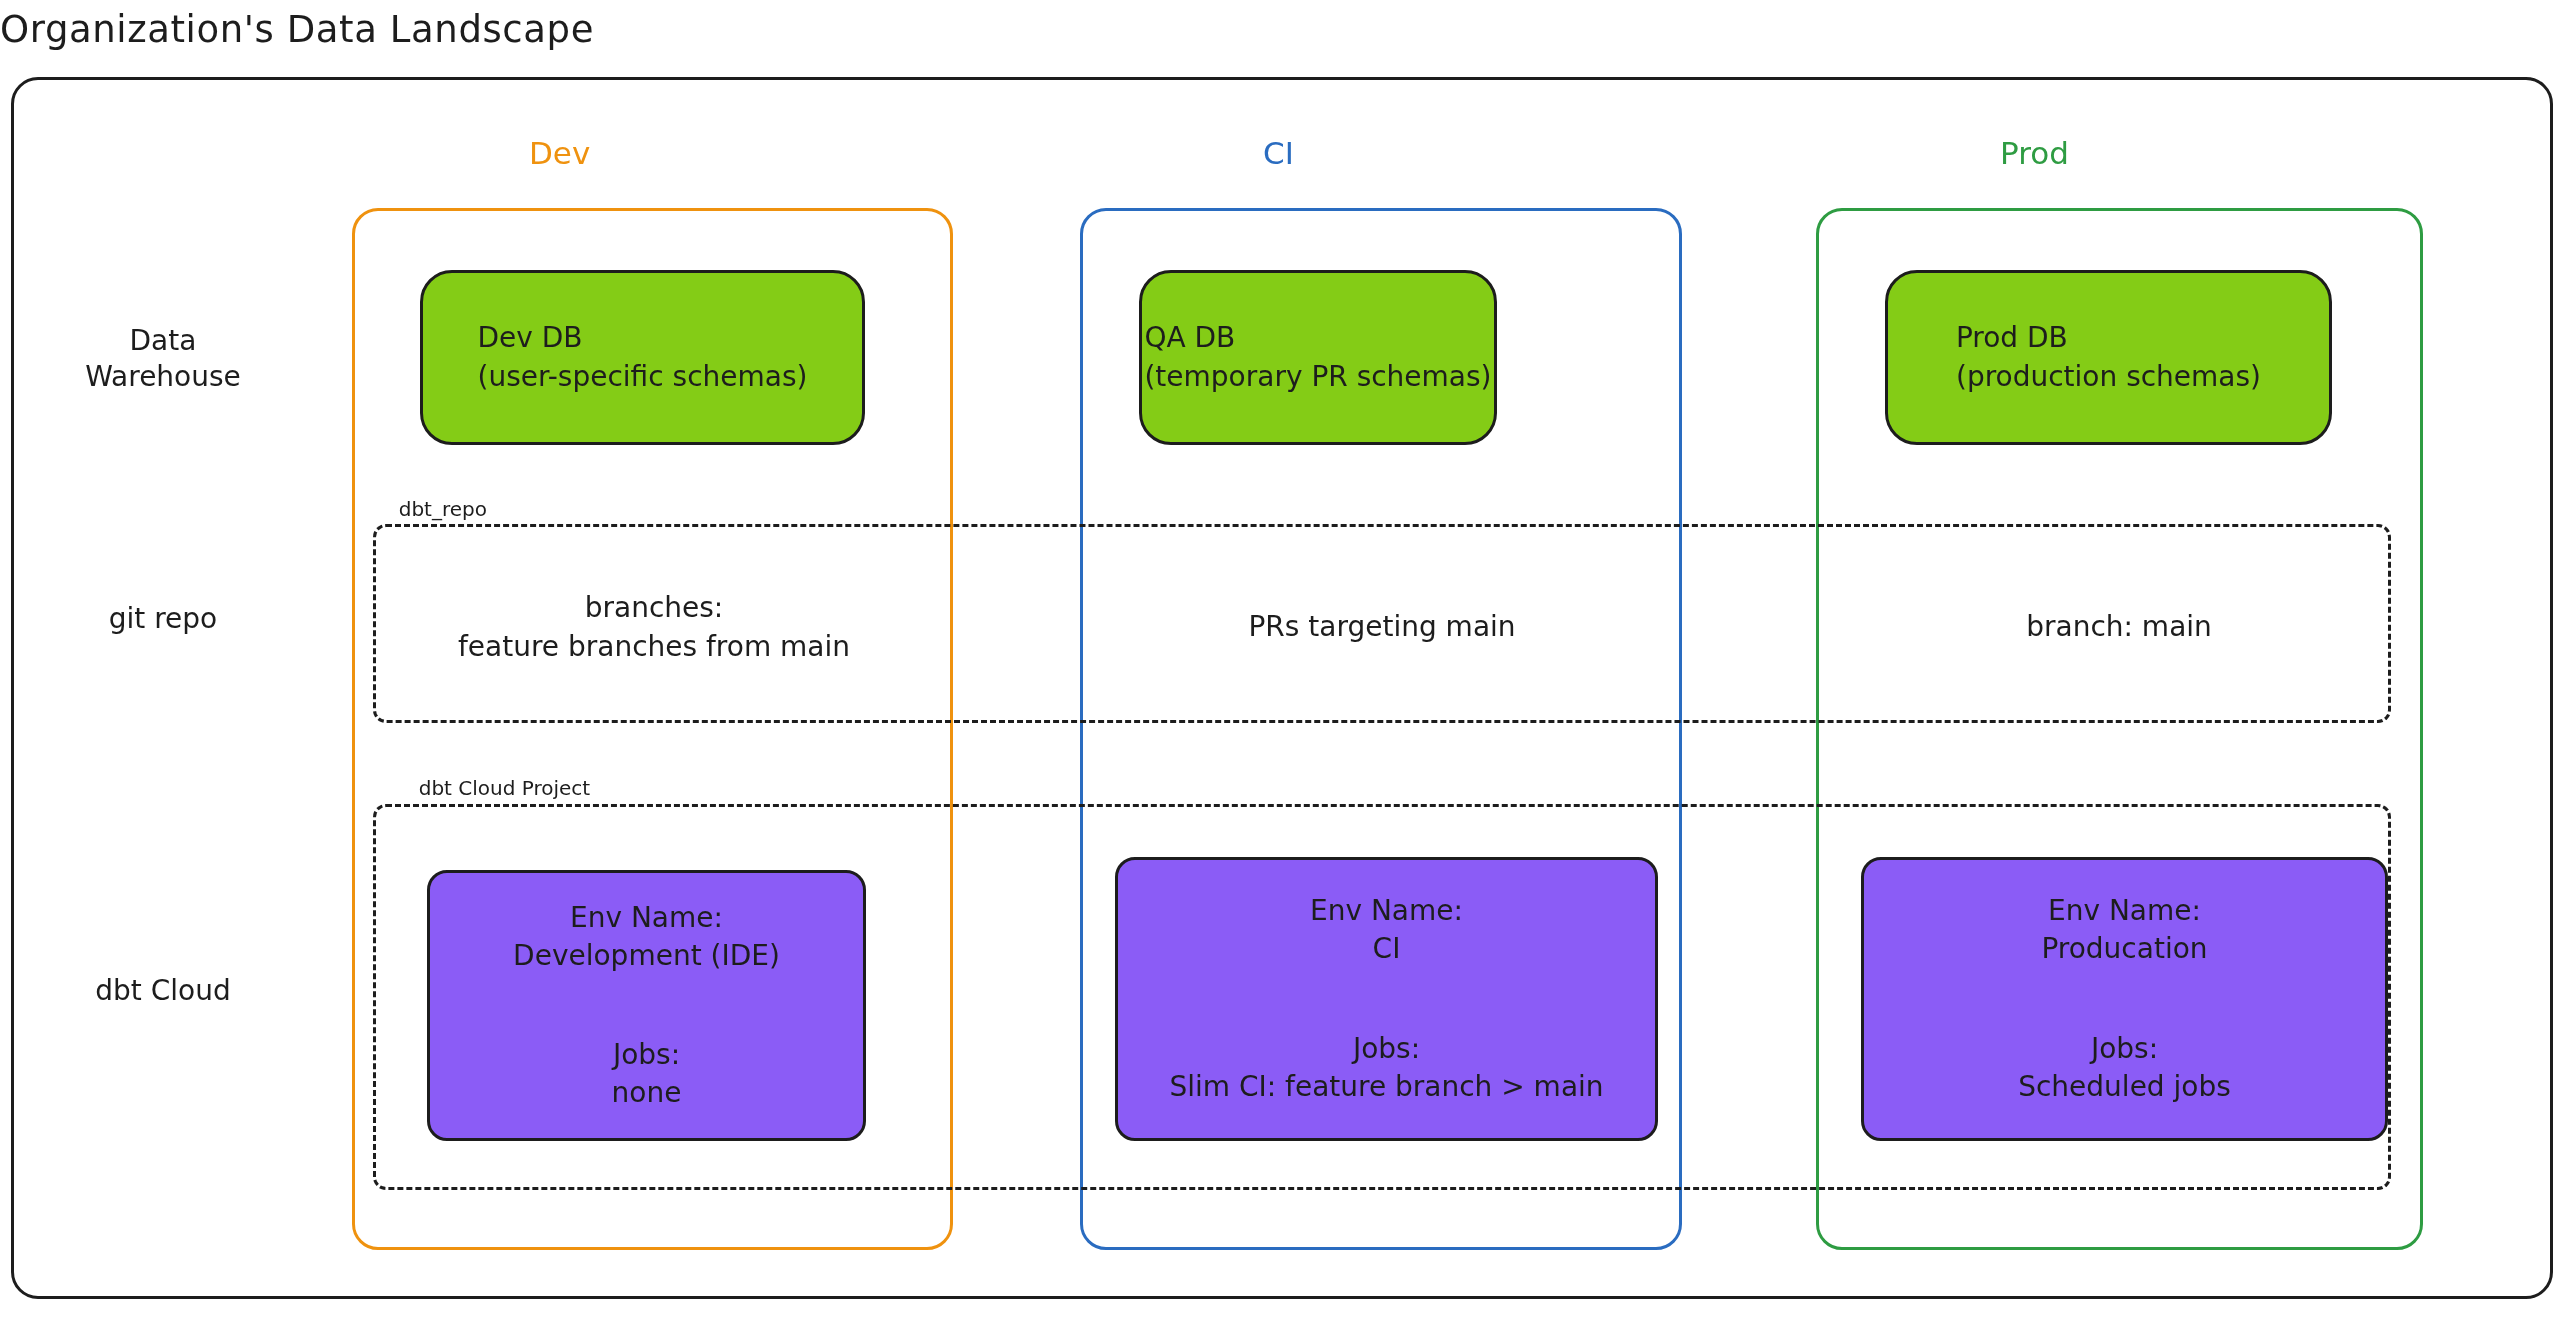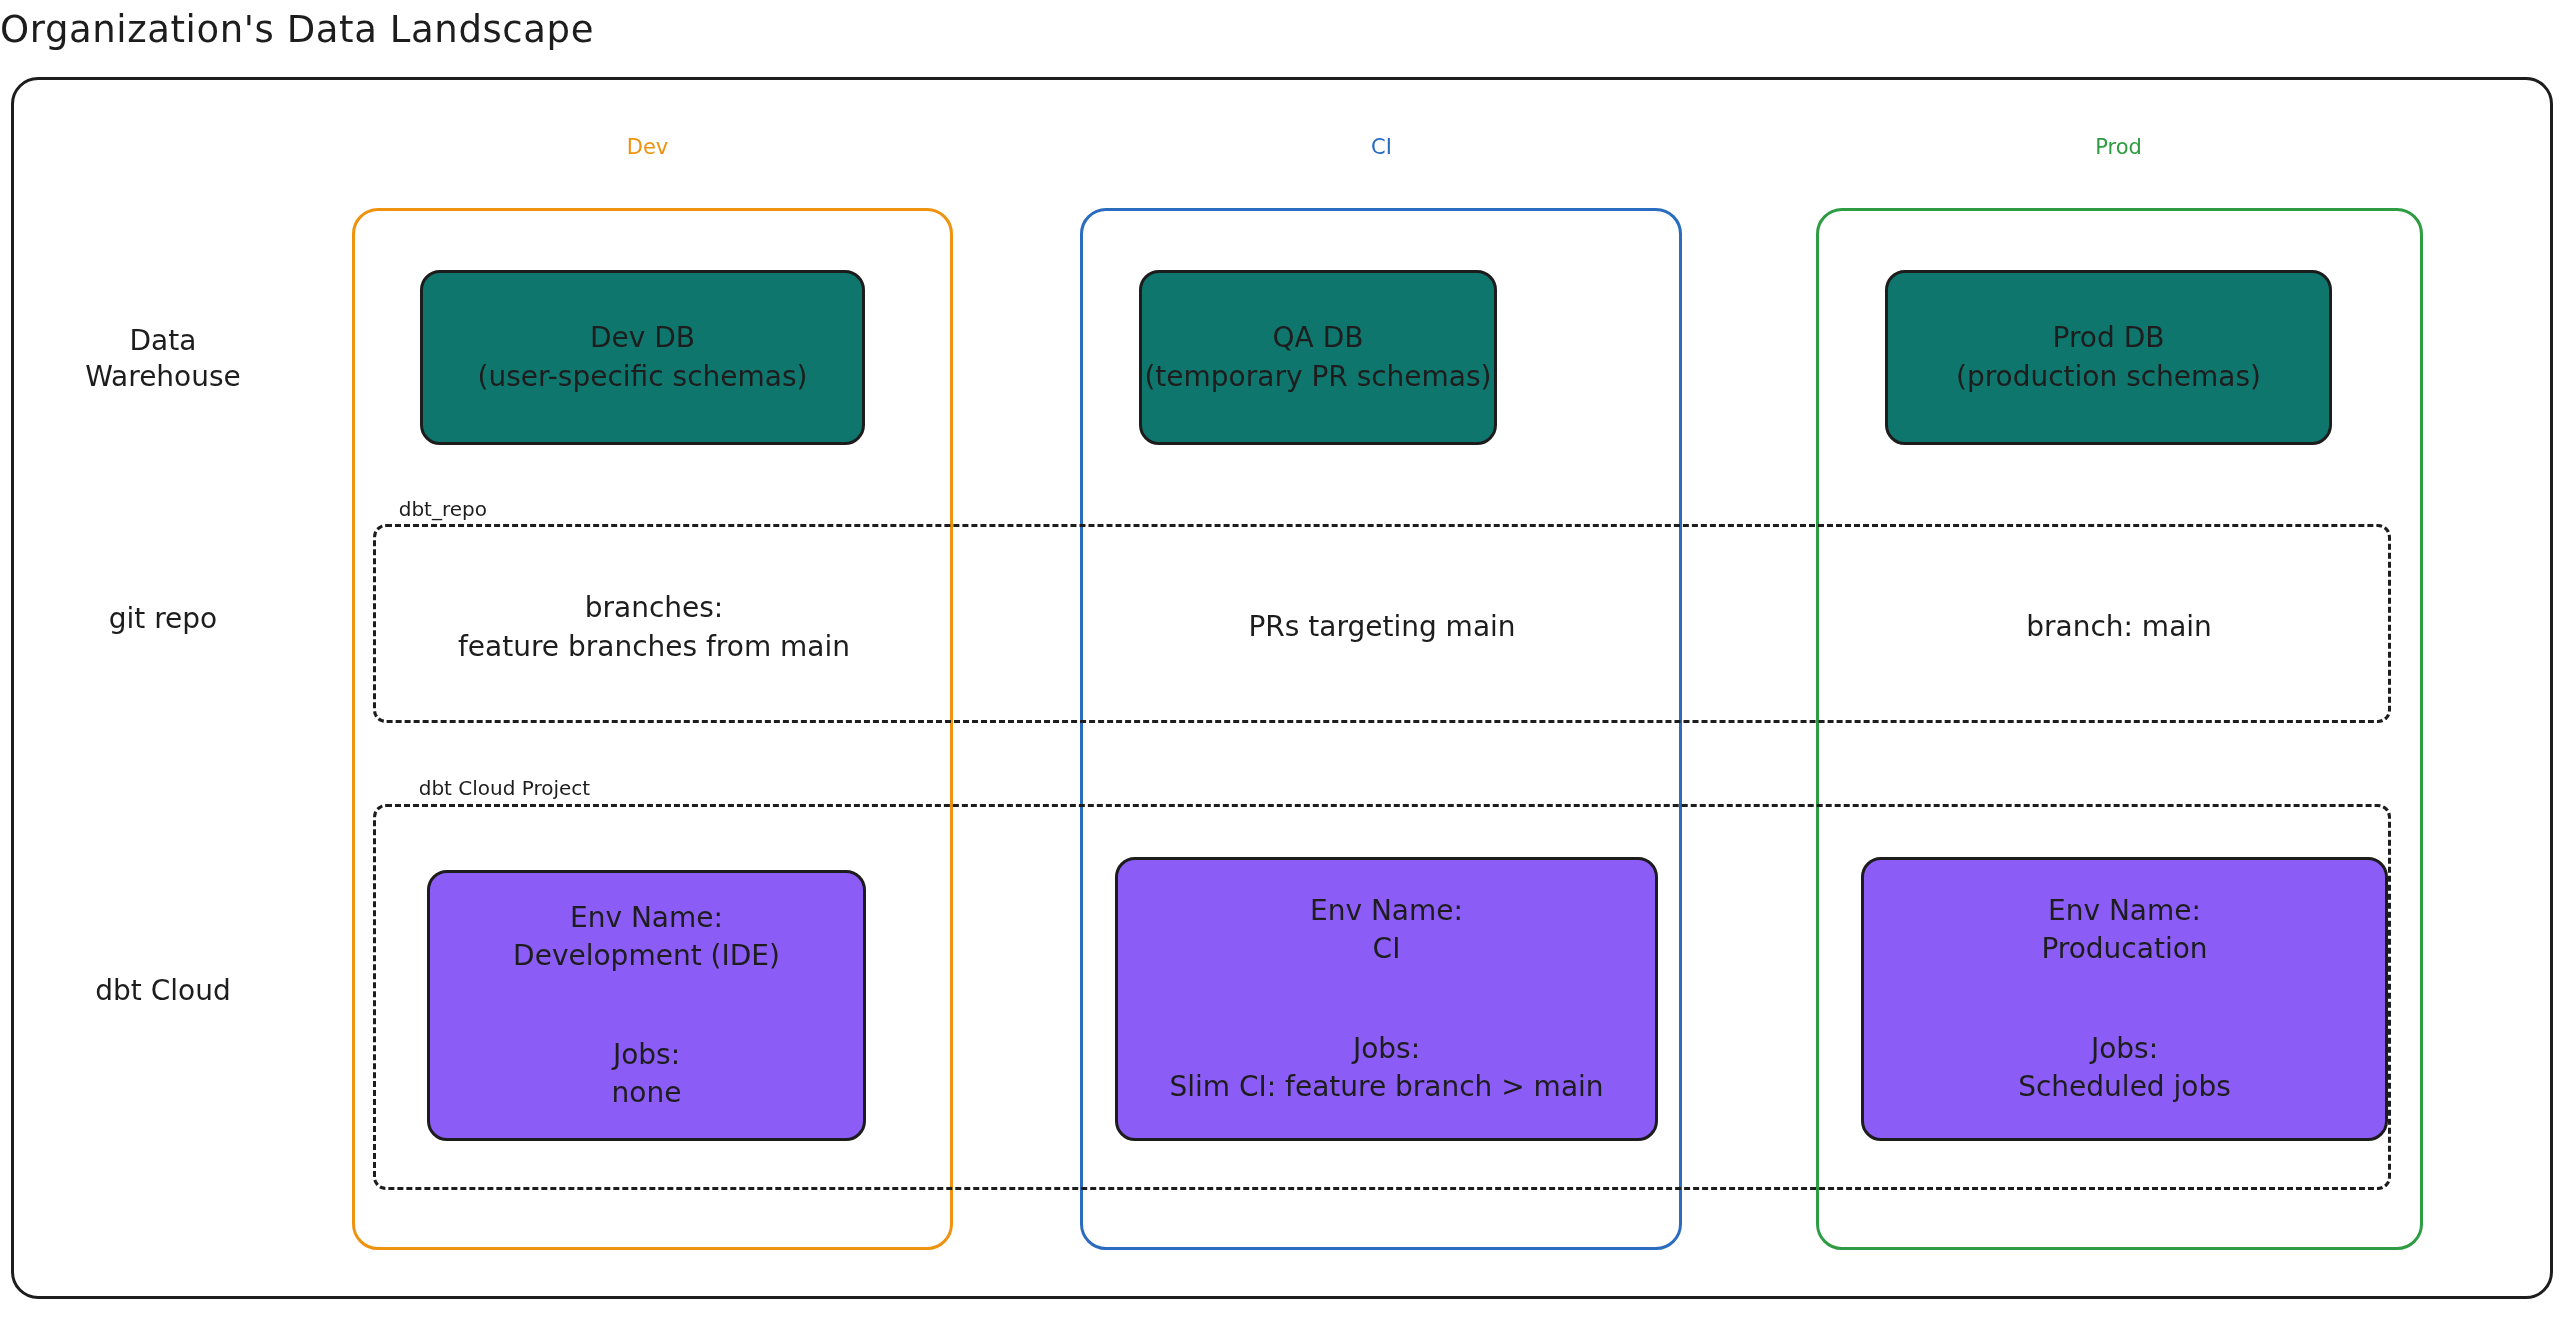--- a/index.html
+++ b/index.html
@@ -53,22 +53,22 @@
     color: #1d1d1d;
     white-space: pre-line;
   }
   #row-label-data-warehouse { top: 323px; }
   #row-label-git-repo       { top: 601px; }
   #row-label-dbt-cloud      { top: 973px; }
 
   
   .col-header {
     position: absolute;
-    text-align: center;
-    font-size: 21px;
+    text-align: left;
+    font-size: 31px;
     font-weight: 400;
     width: 237px;
   }
   #col-header-dev  { left: 529px;  top: 135px; color: #ef920f; }
   #col-header-ci   { left: 1263px; top: 135px; color: #2a6cc0; }
   #col-header-prod { left: 2000px; top: 135px; color: #2e9c42; }
 
   
   .env-column {
     position: absolute;
@@ -79,30 +79,29 @@
     box-sizing: border-box;
   }
   #env-column-dev  { left: 352px;  width: 601px; border-color: #ef920f; }
   #env-column-ci   { left: 1080px; width: 602px; border-color: #2a6cc0; }
   #env-column-prod { left: 1816px; width: 607px; border-color: #2e9c42; }
 
   
   .db-node {
     position: absolute;
     border: 3.6px solid #1d1d1d;
-    border-radius: 20px;
+    border-radius: 32px;
     box-sizing: border-box;
     display: flex;
     align-items: center;
     justify-content: center;
-    text-align: center;
     font-size: 28px;
     line-height: 1.36;
     white-space: pre-line;
-    background: #0f766e;
+    background: #84cc16;
   }
   #db-node-dev  { left: 420px;  top: 270px; width: 445px; height: 175px; }
   #db-node-ci   { left: 1139px; top: 270px; width: 358px; height: 175px; }
   #db-node-prod { left: 1885px; top: 270px; width: 447px; height: 175px; }
 
   
   .dashed-group {
     position: absolute;
     border: 3px dashed #1d1d1d;
     border-radius: 13px;

